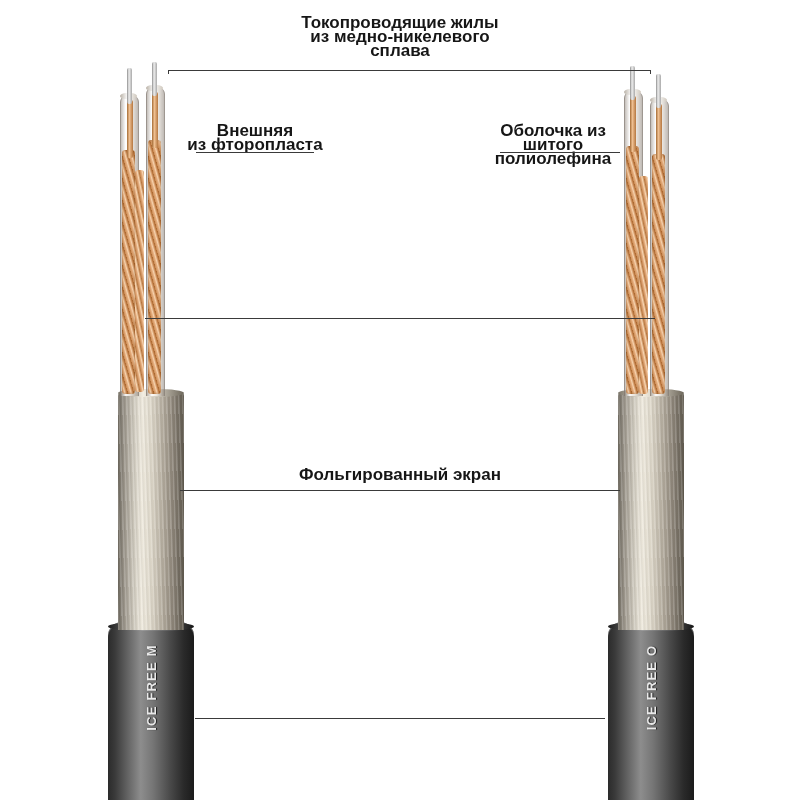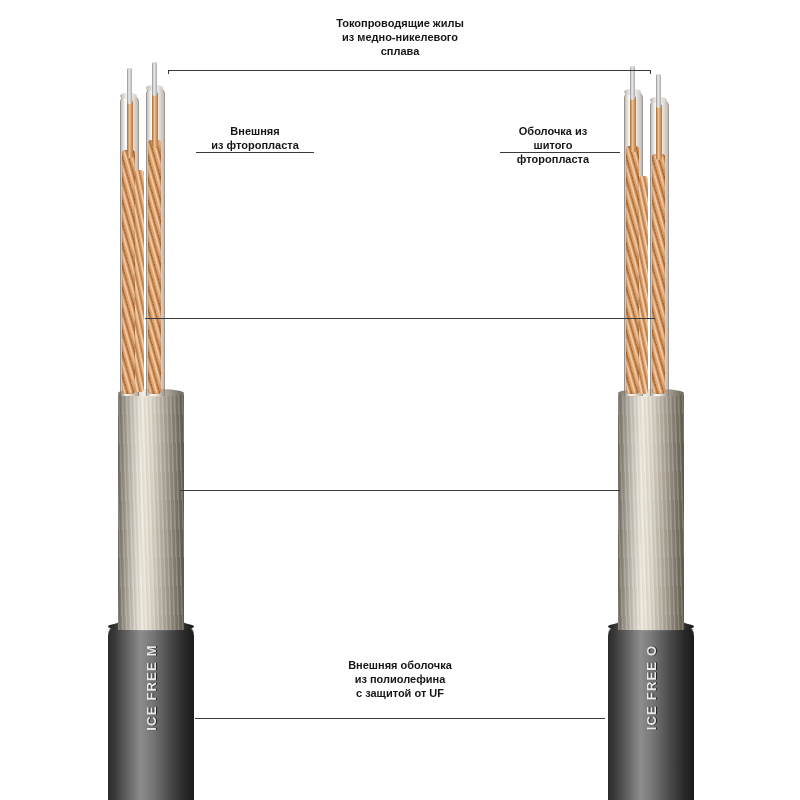--- a/index.html
+++ b/index.html
@@ -172,21 +172,21 @@
     letter-spacing: 1.2px;
     white-space: nowrap;
     text-shadow: 0 1px 1px rgba(0,0,0,.8);
   }
 
   
   .callout-text {
     position: absolute;
     text-align: center;
     color: #161616;
-    font-size: 11px;
+    font-size: 17px;
     font-weight: bold;
     line-height: 14px;
     white-space: pre-line;
   }
   .leader {
     position: absolute;
     background: #3a3a3a;
     height: 1px;
   }
   .leader-v {
@@ -258,25 +258,23 @@
   <div class="leader" style="left:168px; top:70px; width:482px;"></div>
   <div class="leader-v" style="left:168px; top:70px; height:4px;"></div>
   <div class="leader-v" style="left:650px; top:70px; height:4px;"></div>
 
   <div class="callout-text" style="left:180px; top:124px; width:150px;">Внешняя
 из фторопласта</div>
   <div class="leader" style="left:196px; top:152px; width:118px;"></div>
 
   <div class="callout-text" style="left:488px; top:124px; width:130px;">Оболочка из
 шитого
-фторопласта</div>
+полиолефина</div>
   <div class="leader" style="left:500px; top:152px; width:120px;"></div>
 
   <div class="leader" style="left:145px; top:318px; width:510px;"></div>
 
+  <div class="callout-text" style="left:295px; top:468px; width:210px;">Фольгированный экран</div>
   <div class="leader" style="left:180px; top:490px; width:440px;"></div>
 
-  <div class="callout-text" style="left:295px; top:658px; width:210px;">Внешняя оболочка
-из полиолефина
-с защитой от UF</div>
   <div class="leader" style="left:195px; top:718px; width:410px;"></div>
 
 </div>
 
 </body></html>

